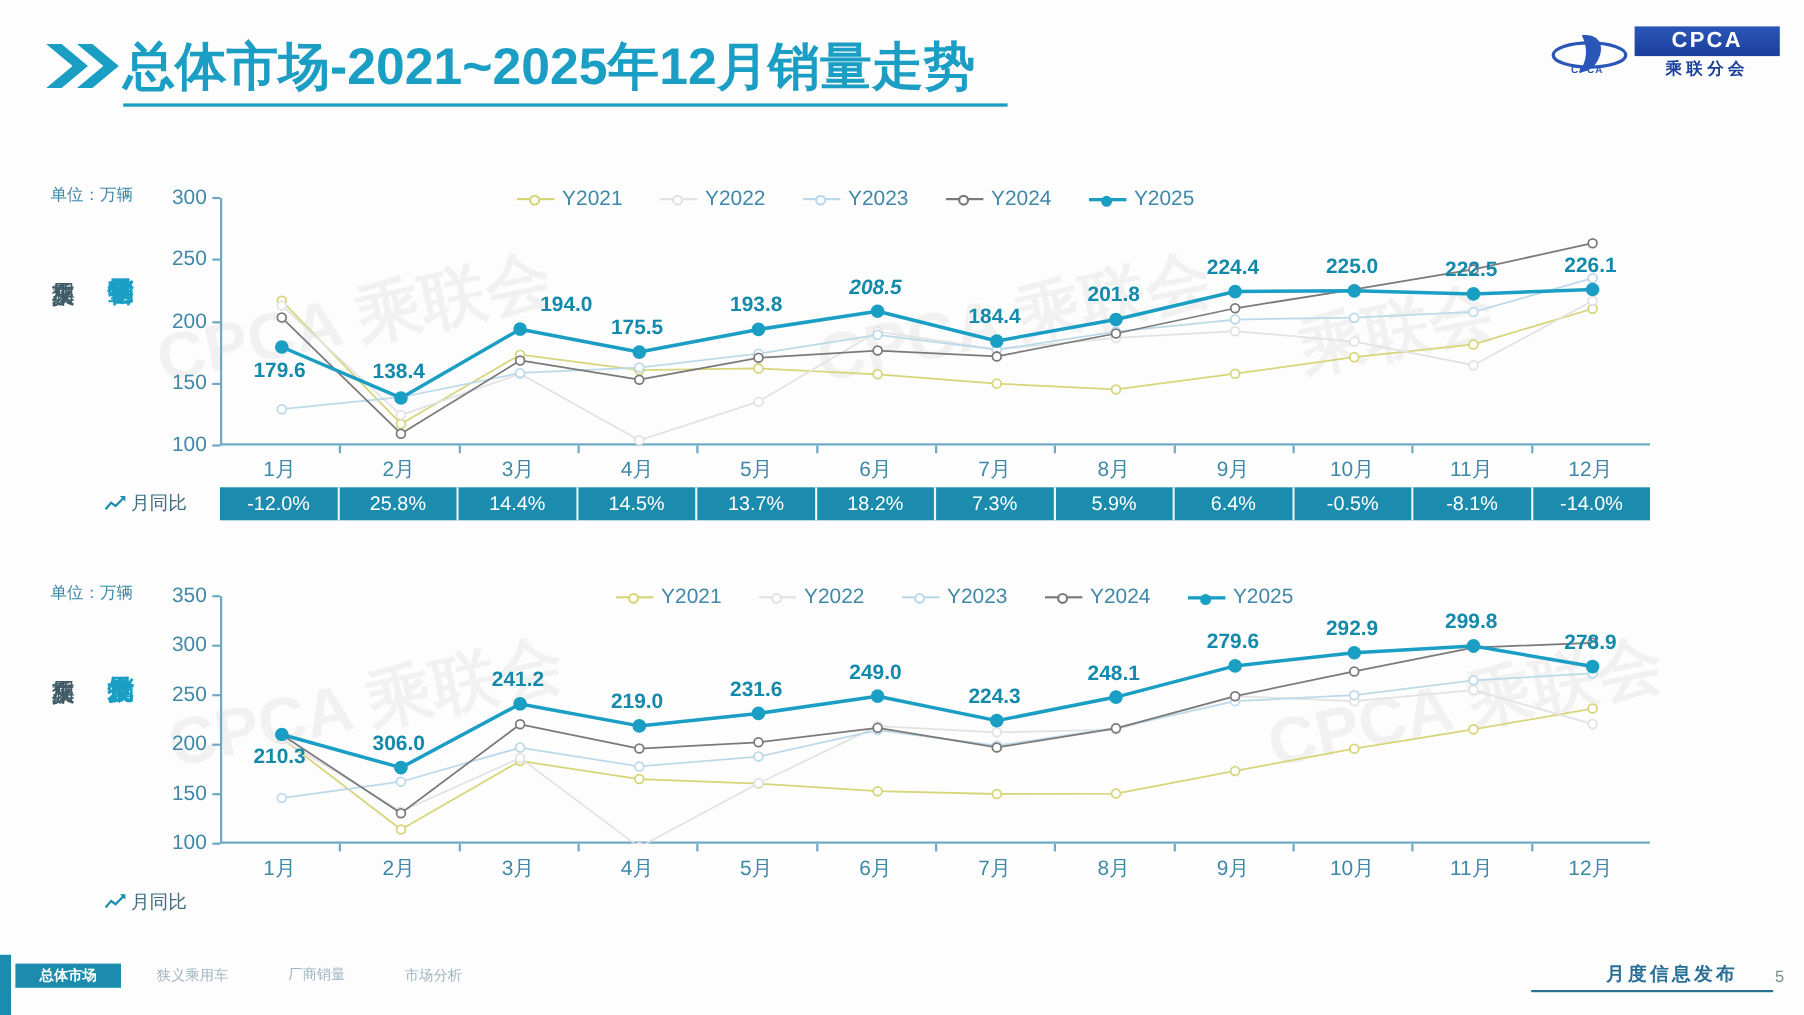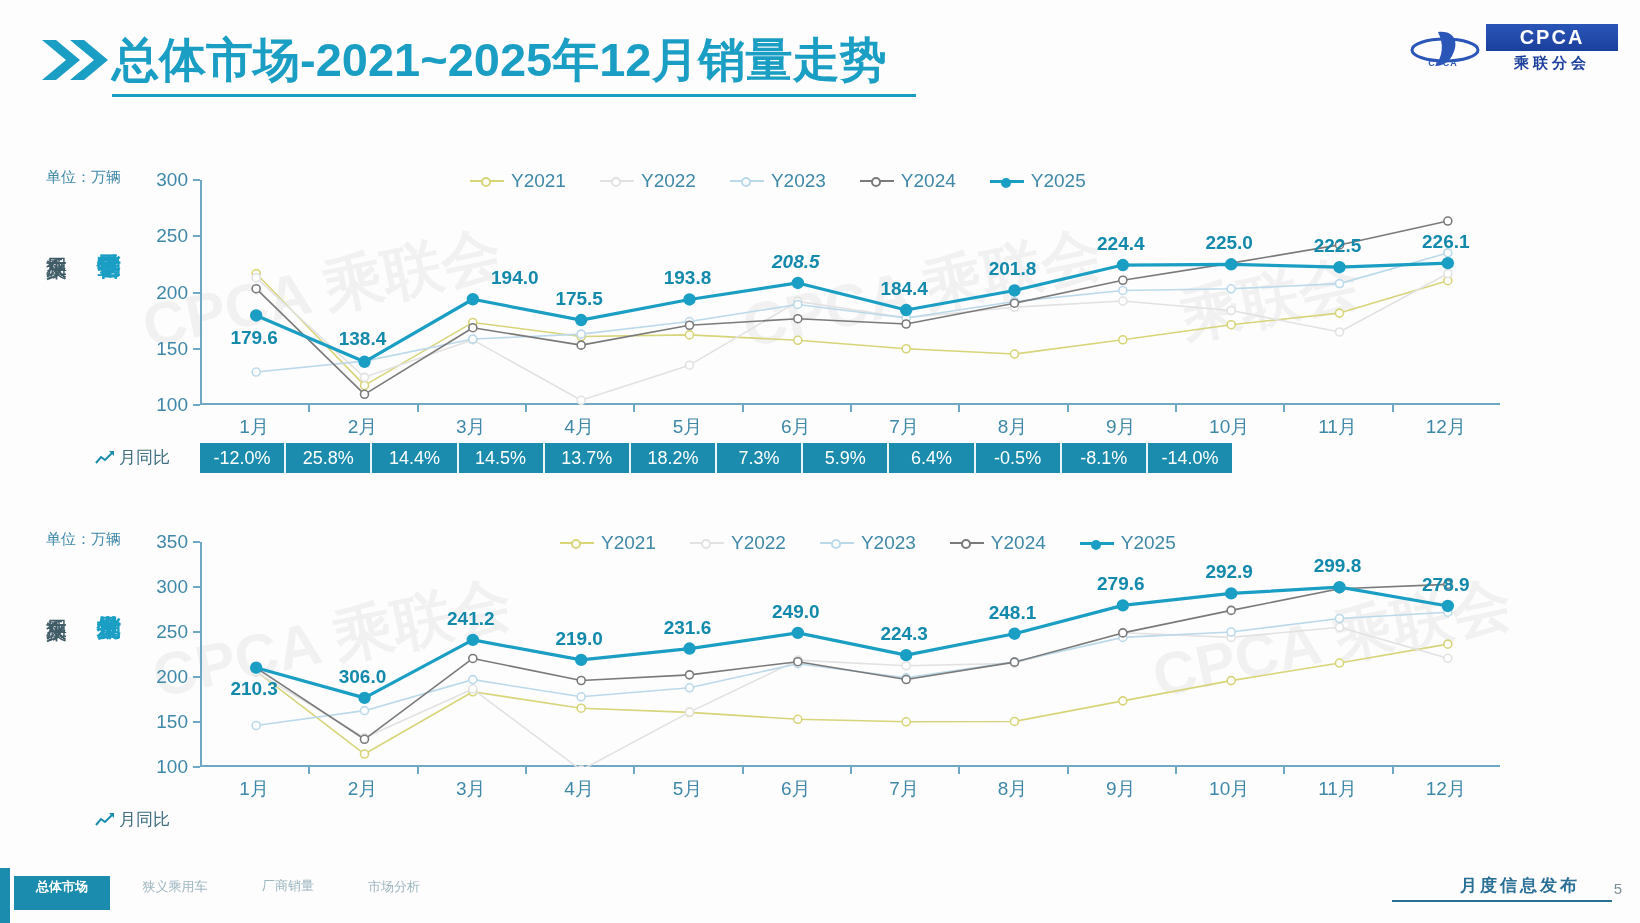--- a/index.html
+++ b/index.html
@@ -68,21 +68,21 @@
   .plabel{position:absolute;font-size:17px;color:#3f6e80;white-space:nowrap;
      display:flex;align-items:center;gap:4px;}
   .plabel .ico{display:inline-block;width:20px;height:16px;}
 
   
   .wm{position:absolute;color:#000;opacity:.045;font-size:60px;font-weight:bold;
      transform:rotate(-12deg);white-space:nowrap;pointer-events:none;}
 
   
   .footer{position:absolute;left:0;top:872px;width:1640px;height:51px;}
-  .foot-tab{position:absolute;top:4px;height:34px;font-size:13px;line-height:22px;
+  .foot-tab{position:absolute;top:4px;height:22px;font-size:13px;line-height:22px;
      text-align:center;}
   .foot-active{background:#1b8cad;color:#fff;font-weight:bold;}
   .foot-idle{color:#9fb6c0;}
   .foot-right{position:absolute;right:60px;top:2px;font-size:17px;color:#2a6f96;
      font-weight:bold;letter-spacing:3px;}
   .foot-rule{position:absolute;right:28px;top:28px;width:220px;height:2px;background:#2a6f96;}
   .pageno{position:absolute;right:16px;top:-20px;font-size:15px;color:#7d8e96;}
   .left-rule{position:absolute;left:0;top:868px;width:10px;height:55px;background:#1b8cad;}
 </style>
 </head>
@@ -288,21 +288,21 @@
 
     <div class="plabel" style="left:95px;top:296px;">
       <span class="ico">
         <svg width="20" height="16" viewBox="0 0 20 16">
           <polyline points="1,13 6,7 10,10 18,2" fill="none" stroke="#1b8cad" stroke-width="2"></polyline>
           <polygon points="14,1 19,1 19,6" fill="#1b8cad"></polygon>
         </svg>
       </span>
       <span>月同比</span>
     </div>
-    <div class="pband" id="pband-retail" style="left:200px;top:293px;width:1032px;">
+    <div class="pband" id="pband-retail" style="left:200px;top:293px;width:1300px;">
         <div class="pcell">-12.0%</div>
         <div class="pcell">25.8%</div>
         <div class="pcell">14.4%</div>
         <div class="pcell">14.5%</div>
         <div class="pcell">13.7%</div>
         <div class="pcell">18.2%</div>
         <div class="pcell">7.3%</div>
         <div class="pcell">5.9%</div>
         <div class="pcell">6.4%</div>
         <div class="pcell">-0.5%</div>

